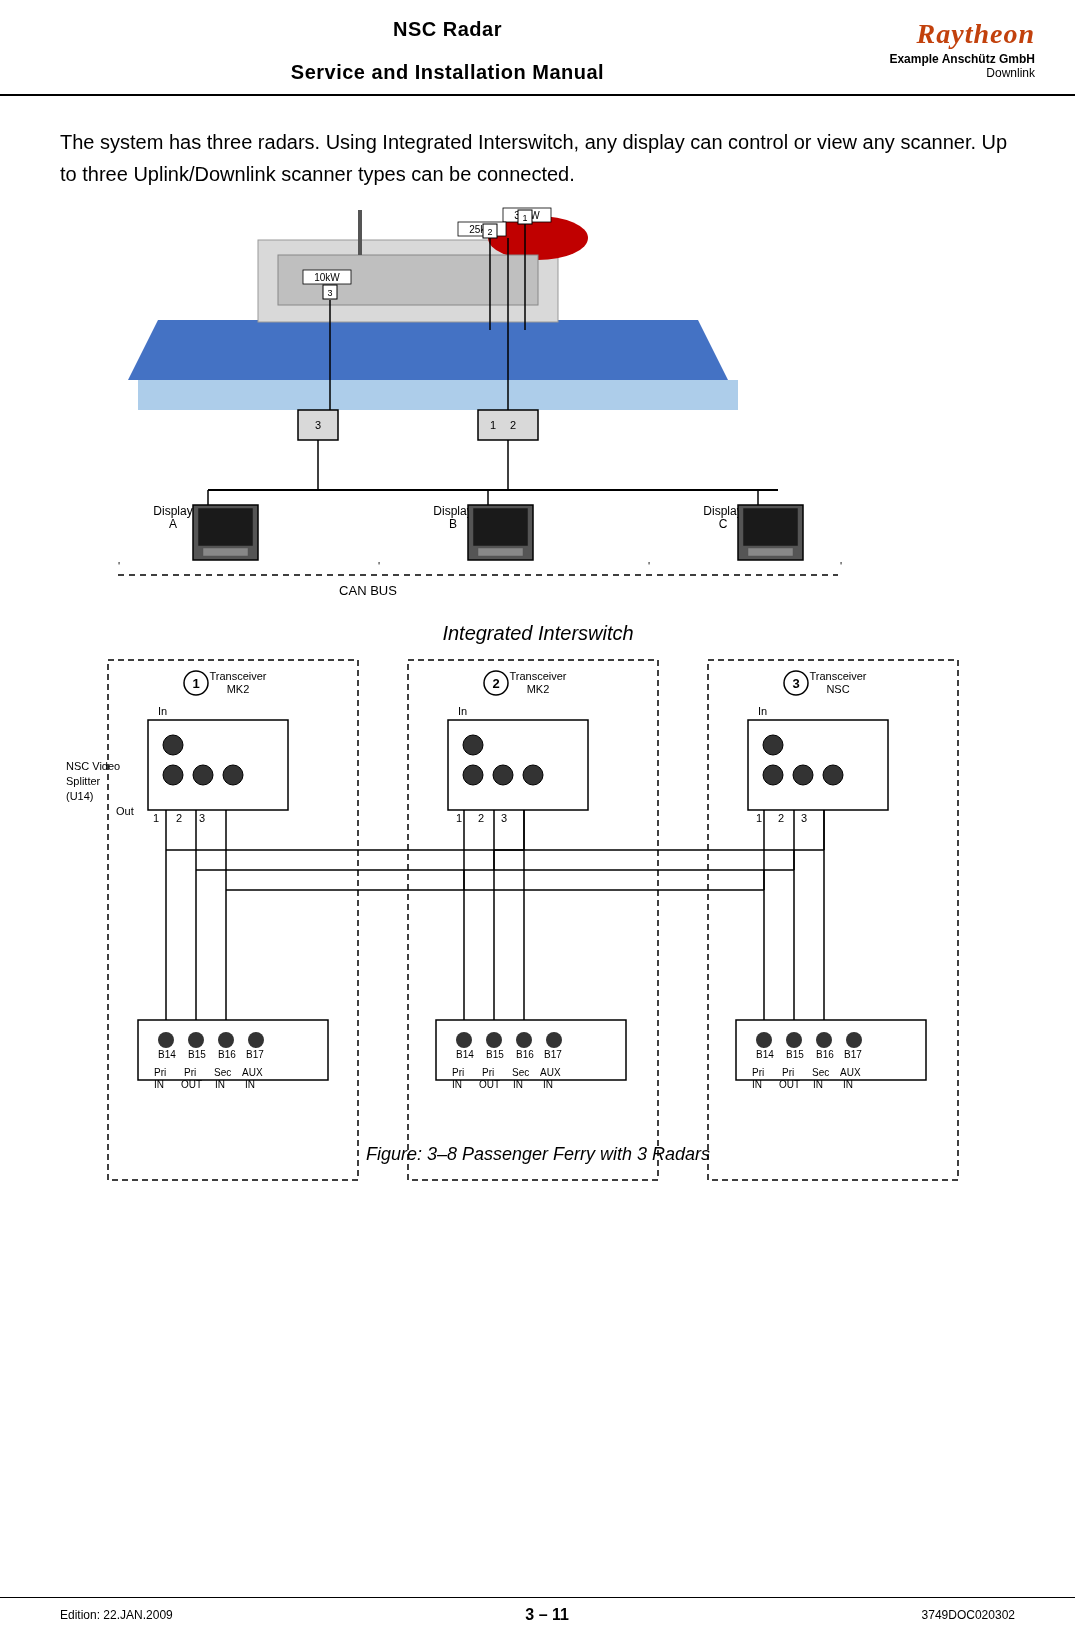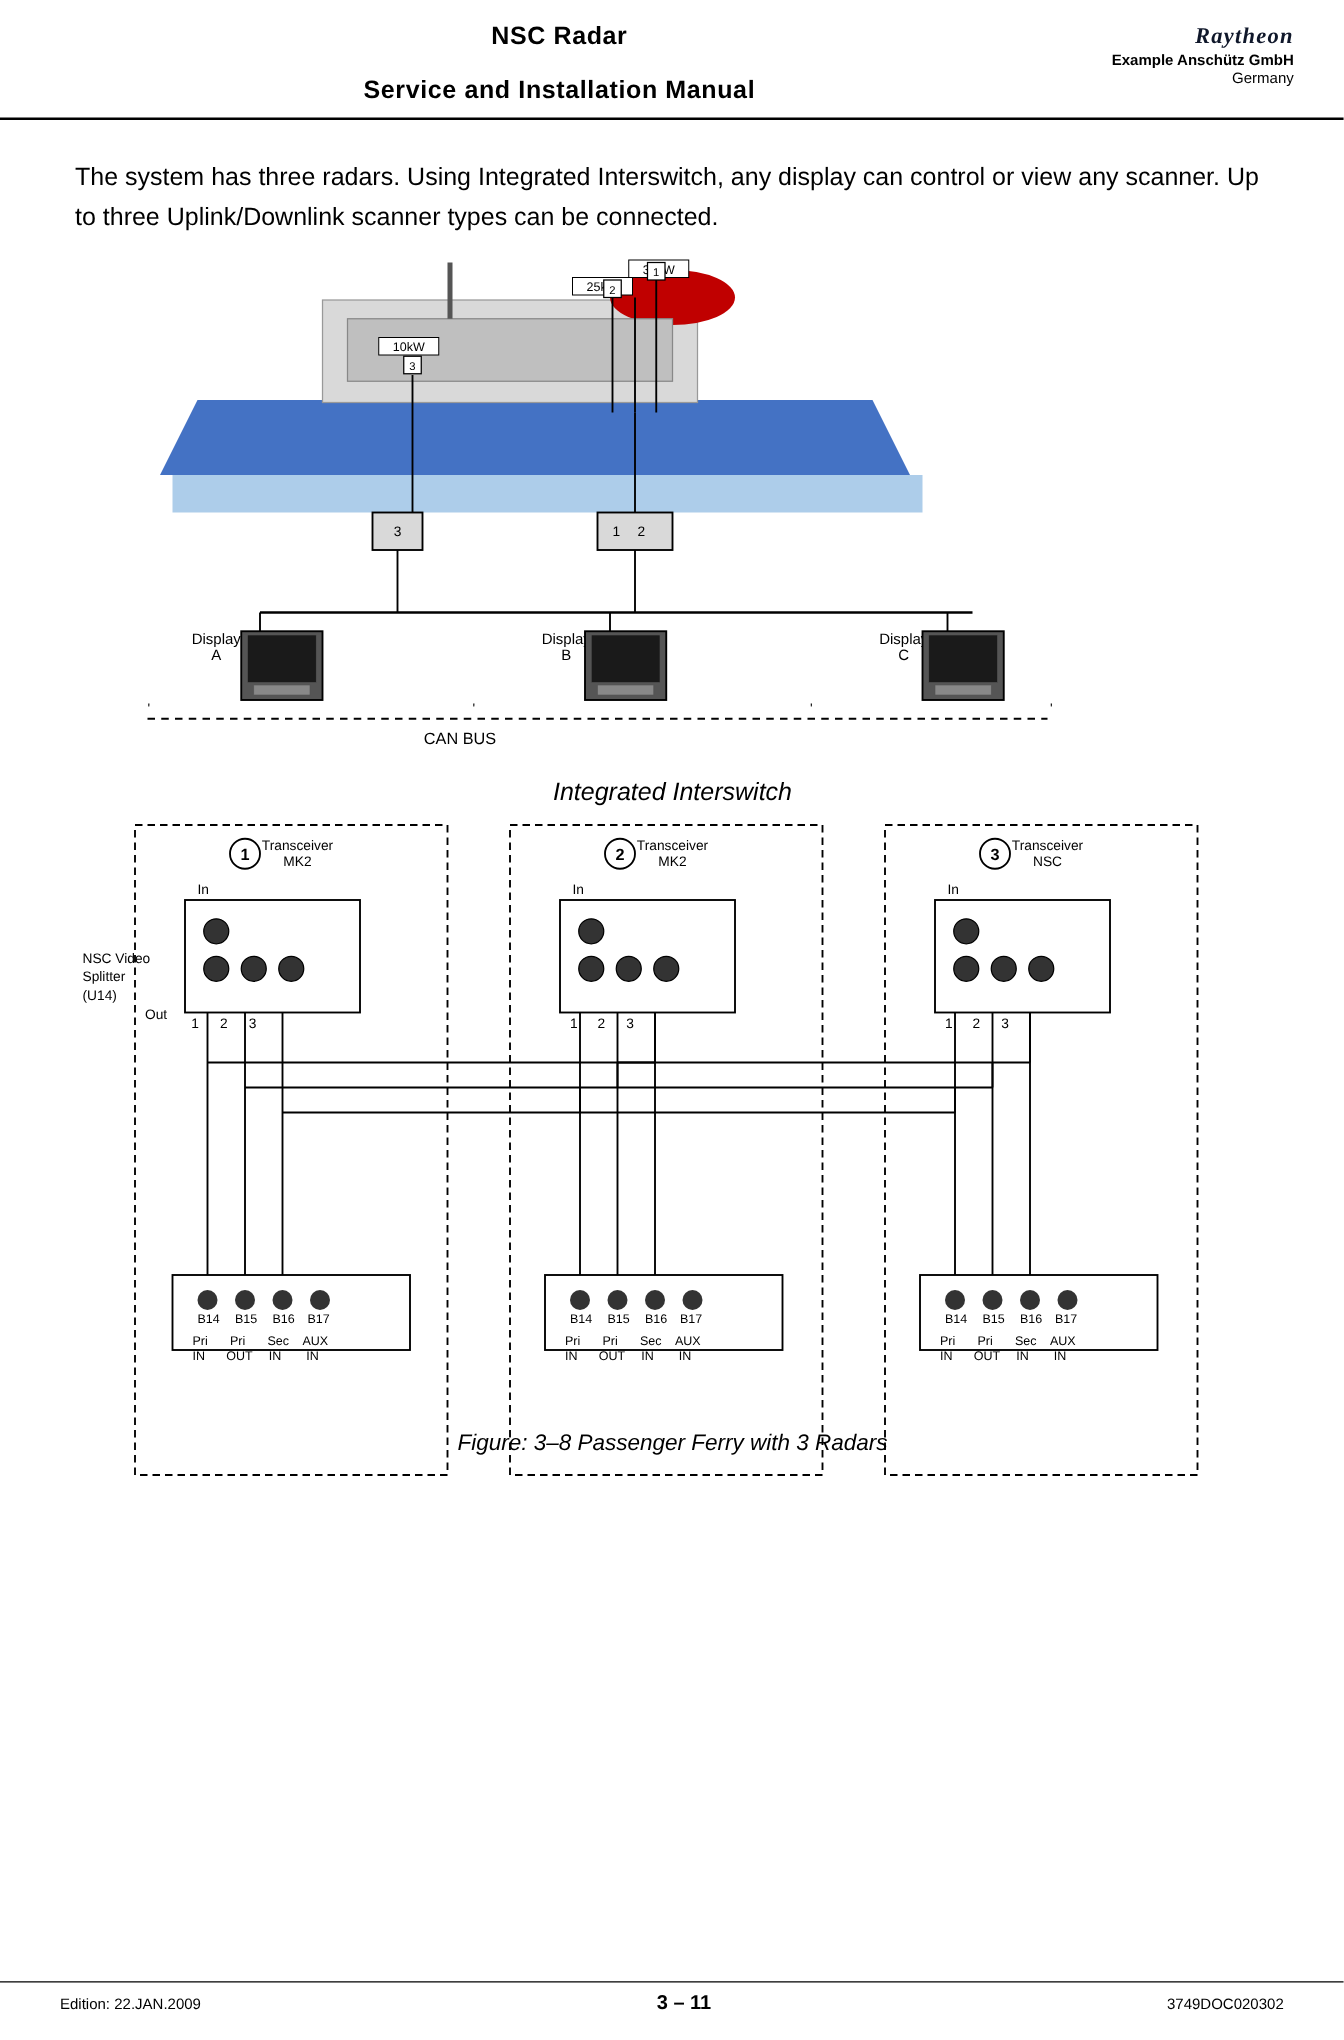--- a/index.html
+++ b/index.html
@@ -36,24 +36,24 @@
       letter-spacing: 0.5px;
       margin-top: 20px;
     }
     .header-right {
       display: flex;
       flex-direction: column;
       align-items: flex-end;
       min-width: 180px;
     }
     .raytheon-logo {
-      font-size: 18px;
+      font-size: 28px;
       font-weight: bold;
       font-style: italic;
-      color: #0f172a;
+      color: #c2410c;
       letter-spacing: 1px;
       font-family: Georgia, serif;
     }
     .company-name {
       font-size: 12px;
       font-weight: bold;
       margin-top: 2px;
     }
     .company-country {
       font-size: 12px;
@@ -80,25 +80,25 @@
     .diagram-container {
       display: flex;
       flex-direction: column;
       align-items: center;
       margin: 10px 0 20px 0;
     }
 
     
     .footer {
       position: absolute;
-      bottom: 12px;
+      bottom: 0;
       left: 0;
       right: 0;
       border-top: 1.5px solid #000;
-      padding: 8px 48px;
+      padding: 8px 60px;
       display: flex;
       justify-content: space-between;
       align-items: center;
       font-size: 12px;
     }
     .footer-center {
       font-size: 16px;
       font-weight: bold;
     }
 
@@ -111,21 +111,21 @@
 <body>
 
 <div class="header">
   <div class="header-left">
     <div class="title-main">NSC Radar</div>
     <div class="title-sub">Service and Installation Manual</div>
   </div>
   <div class="header-right">
     <div class="raytheon-logo">Raytheon</div>
     <div class="company-name">Example Anschütz GmbH</div>
-    <div class="company-country">Germany</div>
+    <div class="company-country">Downlink</div>
   </div>
 </div>
 
 <div class="main-content">
 
   <div class="section-text">
     The system has three radars. Using Integrated Interswitch, any display can con­trol or view any scanner. Up to three Uplink/Downlink scanner types can be con­nected.
   </div>
 
   <div class="diagram-container">

